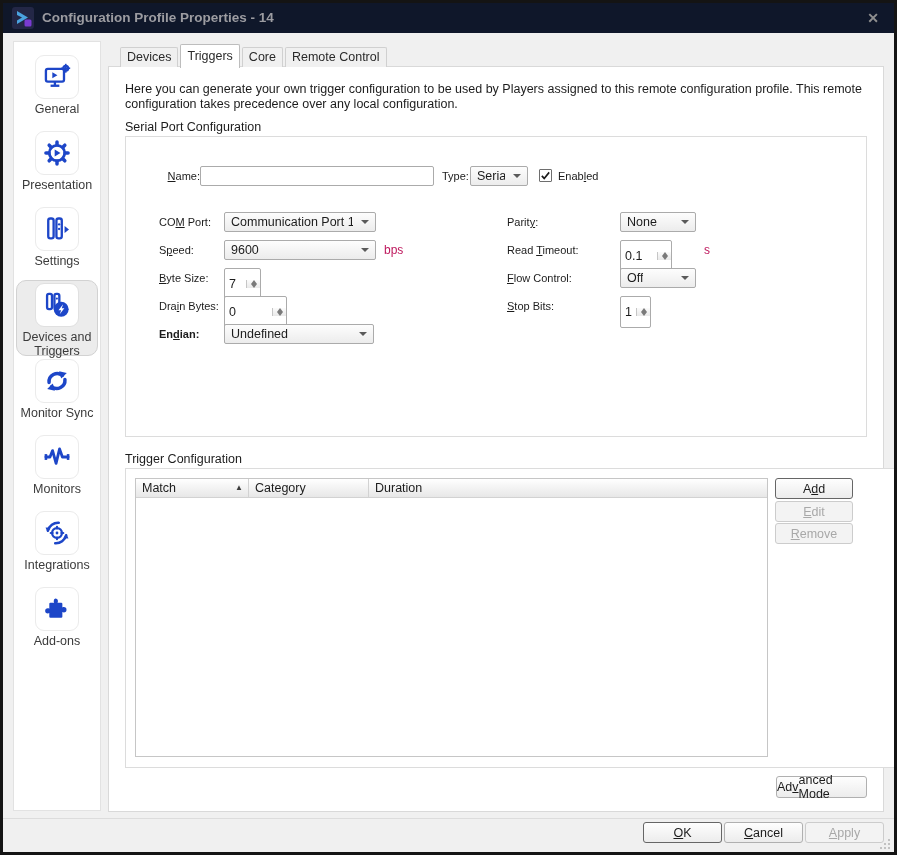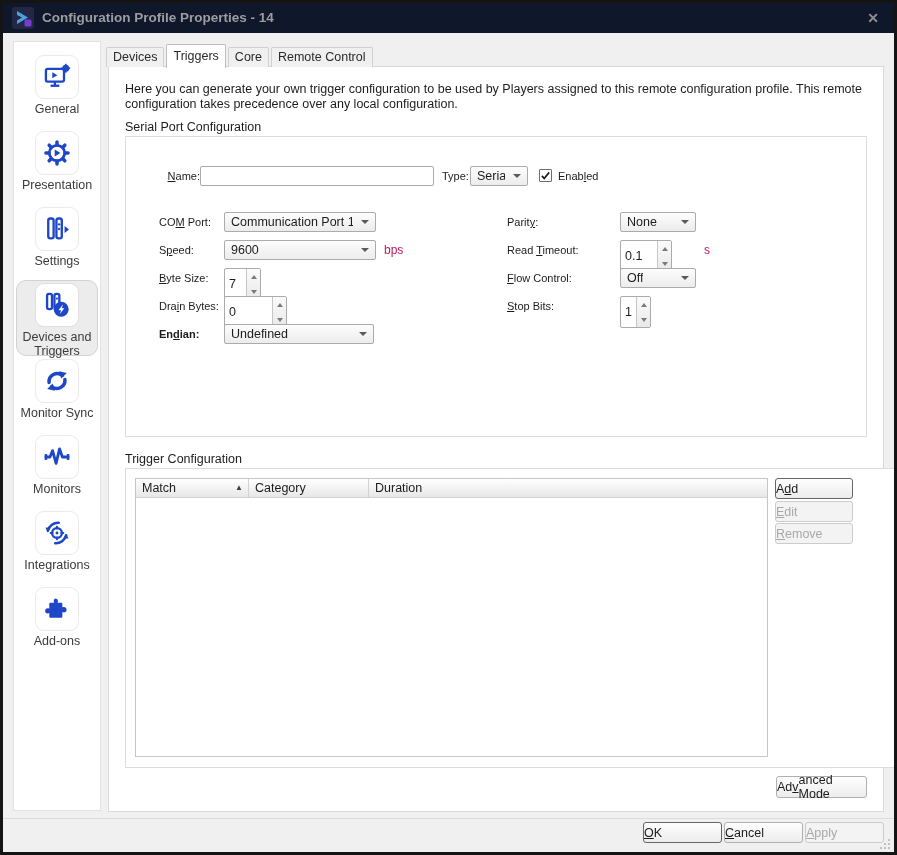--- a/index.html
+++ b/index.html
@@ -14,48 +14,48 @@
   .title-text { position:absolute; left:39px; top:0; line-height:30px; font-size:13.5px; color:#9c9ca1; }
   .close-x { position:absolute; right:11px; top:0; height:30px; line-height:30px; font-size:14px; color:#8f8f8f; cursor:pointer; padding:0 4px; }
   
   .sidebar { position:absolute; left:10px; top:38px; width:88px; height:770px; background:#fff; border:1px solid #e2e2e2; padding-top:10px; }
   .side-item { width:82px; margin:0 auto; height:76px; display:flex; flex-direction:column; align-items:center; padding-top:2px; border-radius:10px; border:1px solid transparent; cursor:pointer; }
   .side-item.selected { background:#ececec; border-color:#d2d2d2; }
   .tile { width:44px; height:44px; background:#fff; border:1px solid #ebebeb; border-radius:9px; display:flex; align-items:center; justify-content:center; flex:none; }
   .side-item.selected .tile { border-color:#e0e0e0; }
   .side-label { margin-top:3px; font-size:12.5px; line-height:14px; color:#3b3b3b; text-align:center; }
   
-  .tabs { position:absolute; left:95px; top:41px; display:flex; z-index:3;padding-left:8px; }
+  .tabs { position:absolute; left:109px; top:41px; display:flex; z-index:3;padding-left:8px; }
   .tab { height:20px; margin-top:3px; margin-right:2px; padding:0 6px; background:#f0f0f0; border:1px solid #d0d0d0; border-bottom:none; font-size:12.5px; line-height:19px; color:#2a2a2a; cursor:pointer; border-radius:2px 2px 0 0; }
   .tab.active { height:24px; margin-top:0; line-height:22px; background:#fff; border-color:#bdbdbd; }
   
   .page { position:absolute; left:105px; top:63px; width:776px; height:746px; background:#fff; border:1px solid #d9d9d9; z-index:1; }
   .intro { position:absolute; left:16px; top:15px; width:748px; font-size:12.5px; line-height:15px; color:#1c1c1c; }
   .grp-label { position:absolute; font-size:12.5px; color:#1c1c1c; }
   .groupbox { position:absolute; border:1px solid #dcdcdc; background:#fff; }
   .flabel { position:absolute; font-size:11px; color:#1c1c1c; line-height:20px; white-space:nowrap; }
   .suffix { position:absolute; font-size:12px; color:#be185d; line-height:20px; }
   .tinput { position:absolute; height:20px; border:1px solid #ababab; border-radius:2px; background:#fff; font-size:12.5px; padding:0 4px; font-family:"Liberation Sans",sans-serif; color:#1c1c1c; }
   .combo { position:absolute; height:20px; display:flex; align-items:center; background:linear-gradient(#fdfdfd,#ececec); border:1px solid #ababab; border-radius:2px; padding:0 6px; font-size:12.5px; color:#1c1c1c; cursor:pointer; }
   .combo .caret { margin-left:auto; width:0; height:0; border-left:4px solid transparent; border-right:4px solid transparent; border-top:4px solid #5a5a5a; }
   .combo span { white-space:nowrap; overflow:hidden; margin-right:8px; }
-  .spin { position:absolute; height:32px; display:flex; border:1px solid #ababab; border-radius:2px; background:#fff; overflow:hidden; }
+  .spin { position:absolute; height:32px; display:flex; border:1px solid #ababab; border-radius:2px; background:#fff; overflow:hidden;align-items:center; }
   .spin .val { flex:1; font-size:12.5px; color:#1c1c1c; display:flex; align-items:center; padding-left:4px; }
   .spin .btns { width:14px; border-left:1px solid #c6c6c6; display:flex; flex-direction:column; background:linear-gradient(#fbfbfb,#e9e9e9); }
   .spin .btns .b { flex:1; display:flex; align-items:center; justify-content:center; cursor:pointer; }
   .tri-up { width:0; height:0; border-left:3.5px solid transparent; border-right:3.5px solid transparent; border-bottom:4px solid #7a7a7a; }
   .tri-dn { width:0; height:0; border-left:3.5px solid transparent; border-right:3.5px solid transparent; border-top:4px solid #7a7a7a; }
   .checkbox { position:absolute; width:13px; height:13px; border:1px solid #6e6e6e; background:#fff; border-radius:1px; cursor:pointer; display:flex; align-items:center; justify-content:center; }
   
   .table { position:absolute; background:#fff; border:1px solid #c6c6c6; }
   .thead { display:flex; height:19px; border-bottom:1px solid #d2d2d2; background:linear-gradient(#ffffff,#e7e7e7); }
   .th { position:relative; font-size:12.5px; color:#1c1c1c; line-height:18px; padding-left:6px; border-right:1px solid #d2d2d2; cursor:pointer; }
   .th .sort { position:absolute; right:5px; top:0; font-size:8px; line-height:18px; color:#3c3c3c; }
   
-  .btn { position:absolute; height:21px; display:flex; align-items:center; font-size:12.5px; color:#1c1c1c; background:linear-gradient(#fefefe,#ececec); border:1px solid #b0b0b0; border-radius:3px; cursor:pointer; }
+  .btn { position:absolute; height:21px; display:flex; align-items:center; justify-content:center; font-size:12.5px; color:#1c1c1c; background:linear-gradient(#fefefe,#ececec); border:1px solid #b0b0b0; border-radius:3px; cursor:pointer; }
   .btn.primary { border-color:#666; }
   .btn.disabled { color:#a8a8a8; border-color:#cccccc; background:#f3f3f3; cursor:default; }
   .hline { position:absolute; left:0; right:0; height:1px; background:#dcdcdc; }
   .grip { position:absolute; right:3px; bottom:2px; }
 </style>
 </head>
 <body>
 
 <div class="window">
 

